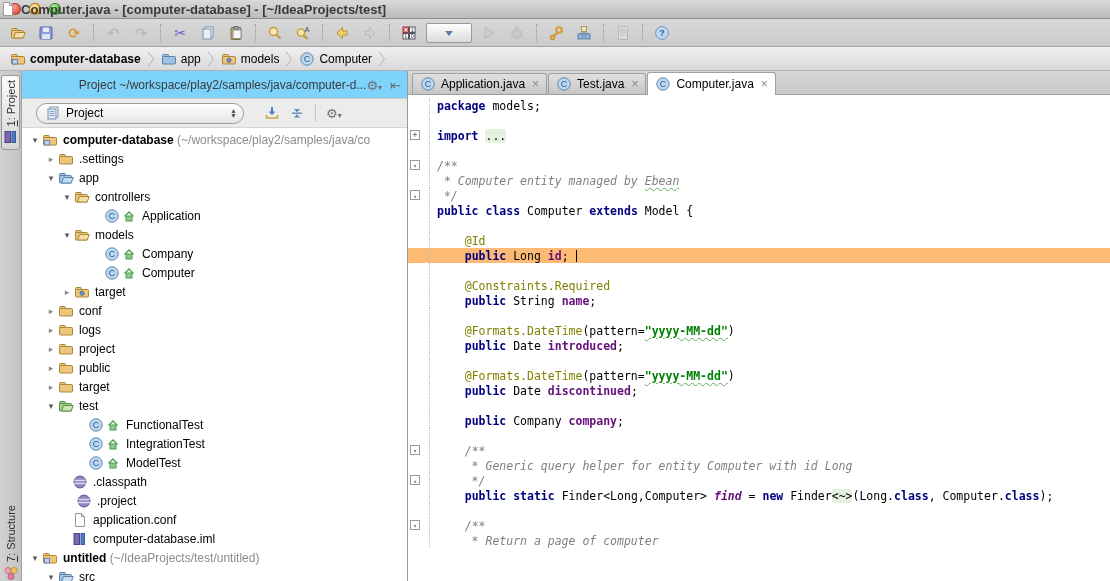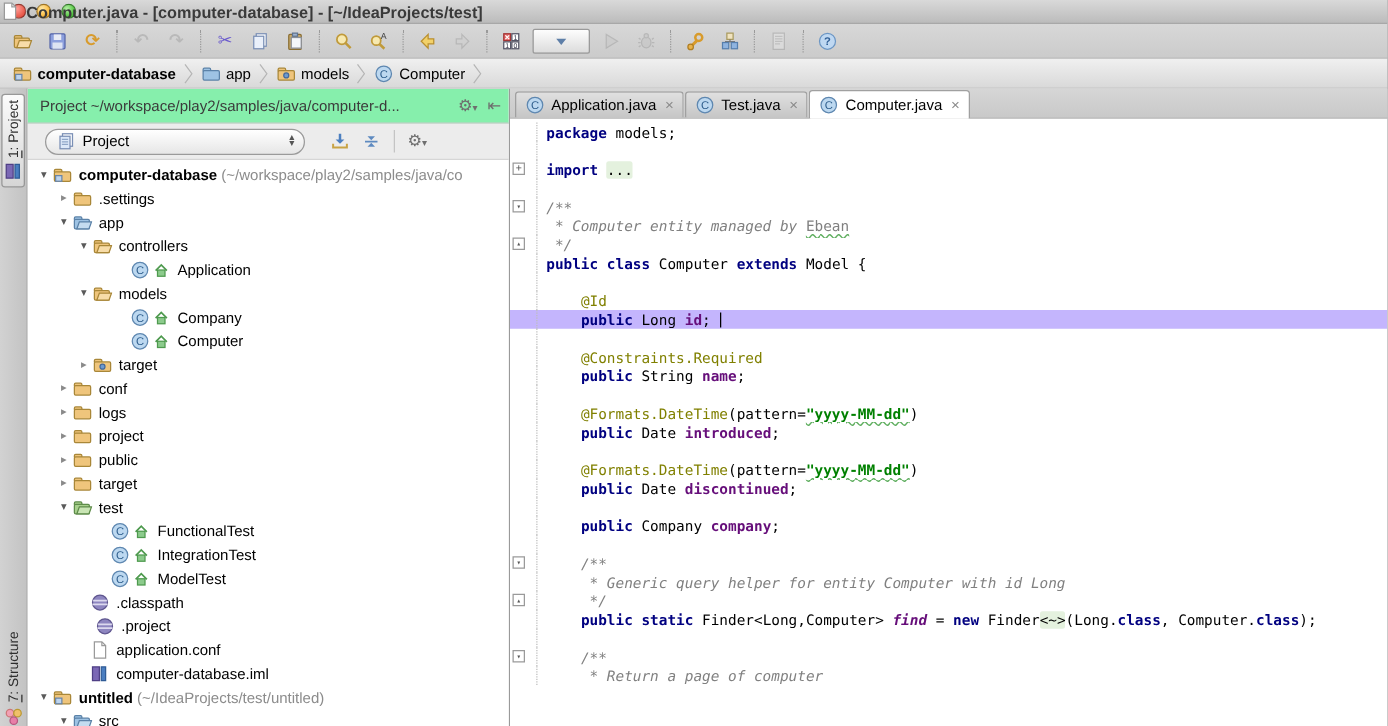--- a/index.html
+++ b/index.html
@@ -42,22 +42,22 @@
   .main{display:flex;height:510px;}
   .stripe{width:22px;background:linear-gradient(90deg,#d2d2d2,#c3c3c3);border-right:1px solid #a3a3a3;
     position:relative;flex:0 0 22px;}
   .vtab{position:absolute;left:1px;width:19px;display:flex;flex-direction:column;align-items:center;gap:3px;padding:4px 0;}
   .vtab.sel{border:1px solid #989898;border-radius:3px;background:linear-gradient(#fbfbfb,#d6d6d6);}
   .vtext{writing-mode:vertical-rl;transform:rotate(180deg);font-size:11px;color:#2e2e2e;white-space:nowrap;}
 
   
   .project-panel{width:386px;flex:0 0 386px;background:#fff;border-right:1px solid #9a9a9a;overflow:hidden;
     display:flex;flex-direction:column;}
-  .pp-header{height:28px;background:#86efac;border-bottom:1px solid #c9c9c9;display:flex;align-items:center;
-    padding:1px 6px 0 10px;color:#3b3b3b;font-size:12px;}
+  .pp-header{height:28px;background:#7dd3fc;border-bottom:1px solid #c9c9c9;display:flex;align-items:center;
+    padding:1px 6px 0 10px;color:#3b3b3b;font-size:12px;text-align:right;}
   .pp-header .ttl{flex:1;white-space:nowrap;overflow:hidden;}
   .pp-hicons{display:flex;align-items:center;gap:8px;color:#6e6e6e;}
   .pp-toolbar{height:29px;background:#ececec;border-bottom:1px solid #d6d6d6;display:flex;align-items:center;
     padding:0 6px 0 14px;gap:6px;}
   .viewcombo{width:208px;height:21px;border:1px solid #9a9a9a;border-radius:11px;
     background:linear-gradient(#ffffff,#e6e6e6);display:flex;align-items:center;padding:0 6px 0 8px;gap:5px;}
   .viewcombo .val{flex:1;font-size:12px;}
   .stepper{display:flex;flex-direction:column;line-height:5px;font-size:7px;color:#555;}
   .pp-tbicons{display:flex;align-items:center;gap:8px;margin-left:14px;}
   .ppsep{width:1px;height:18px;border-left:1px solid #c4c4c4;margin:0 2px;}
@@ -80,33 +80,33 @@
     display:flex;align-items:flex-end;padding-left:4px;}
   .etab{height:21px;display:inline-flex;align-items:center;gap:5px;padding:0 7px;margin-right:1px;
     border:1px solid #a0a0a0;border-bottom:none;border-radius:3px 3px 0 0;
     background:linear-gradient(#e0e0e0,#c6c6c6);font-size:12px;}
   .etab.act{background:#fff;height:23px;margin-bottom:-1px;}
   .tclose{color:#8a8a8a;font-size:12px;margin-left:2px;}
 
   .code{flex:1;overflow:hidden;background:#fff;padding-top:3px;
     font-family:"DejaVu Sans Mono","Liberation Mono",monospace;font-size:11.5px;}
   .cl{height:15px;display:flex;align-items:center;}
-  .cl.cur{background:#c4b5fd;}
+  .cl.cur{background:#fdba74;}
   .gut{width:22px;flex:0 0 22px;height:15px;border-right:1px dotted #bdbdbd;position:relative;}
   .fm{position:absolute;left:2px;top:2px;width:10px;height:10px;border:1px solid #9a9a9a;background:#fff;
     font-size:8px;line-height:8px;text-align:center;color:#555;}
   .ltxt{padding-left:7px;white-space:pre;}
   .tk-k{color:#000080;font-weight:bold;}
   .tk-p{color:#000;}
   .tk-a{color:#808000;}
   .tk-f{color:#660E7A;font-weight:bold;}
   .tk-fi{color:#660E7A;font-weight:bold;font-style:italic;}
   .tk-s{color:#008000;font-weight:bold;text-decoration:underline wavy #5fae5f;text-decoration-thickness:1px;text-underline-offset:2px;}
   .tk-c{color:#808080;font-style:italic;}
-  .tk-cu{color:#808080;text-decoration:underline wavy #5fae5f;text-decoration-thickness:1px;text-underline-offset:2px;margin-top:22px;}
+  .tk-cu{color:#808080;font-style:italic;text-decoration:underline wavy #5fae5f;text-decoration-thickness:1px;text-underline-offset:2px;margin-top:22px;}
   .tk-fold{background:#E4F1DE;border-radius:2px;color:#000;}
   .tk-caret{display:inline-block;width:1px;height:12px;background:#000;vertical-align:-2px;}
 </style>
 </head>
 <body>
 
 <div class="window">
 
   <div class="titlebar">
     <div class="traffic">

